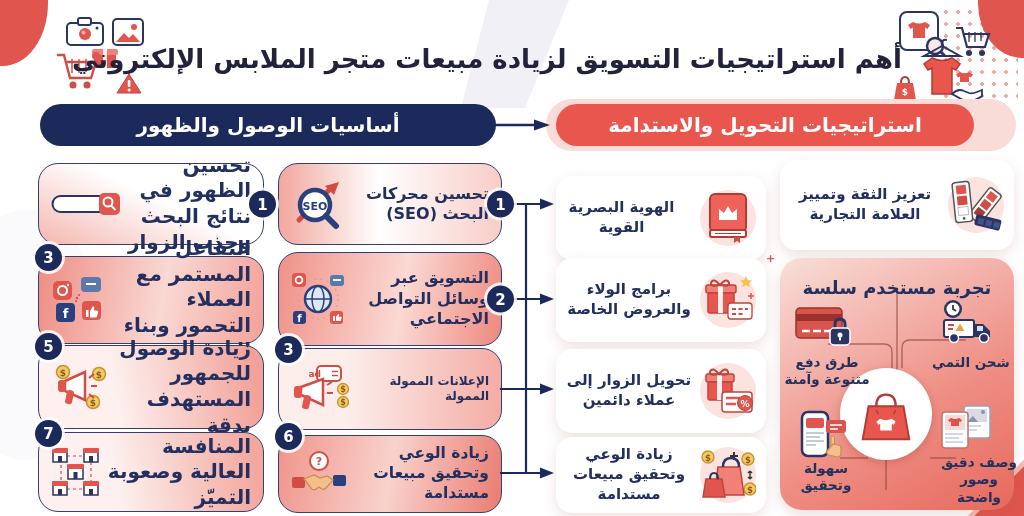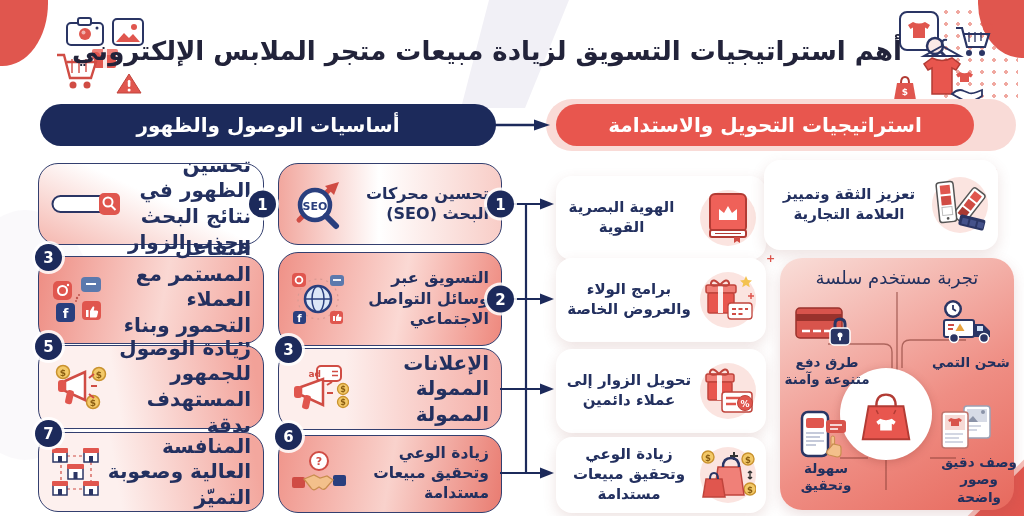--- a/index.html
+++ b/index.html
@@ -15,21 +15,21 @@
   .corner-tr{position:absolute;right:0;top:0;width:46px;height:58px;background:#e0564e;
              border-radius:0 0 0 95%;}
   .dots{position:absolute;right:6px;top:6px;width:78px;height:92px;
         background:radial-gradient(#f0a8a0 1.6px,transparent 1.7px) 0 0/12px 12px;}
   .corner-br-light{position:absolute;right:-46px;bottom:-4px;width:150px;height:26px;
                    background:#f6beb8;transform:rotate(-45deg);}
   .corner-br-red{position:absolute;right:-56px;bottom:-30px;width:170px;height:42px;
                  background:#e0564e;transform:rotate(-45deg);}
   .sparkle{position:absolute;color:#e0564e;font-size:14px;font-weight:bold;}
   
-  .title{position:absolute;left:112px;top:36px;width:790px;text-align:center;direction:rtl;
+  .title{position:absolute;left:112px;top:44px;width:790px;text-align:center;direction:rtl;
          font-size:26px;font-weight:800;color:#22233a;white-space:nowrap;}
   .pill{position:absolute;border-radius:22px;color:#fff;font-weight:800;font-size:20px;
         display:flex;align-items:center;justify-content:center;direction:rtl;}
   .pill-navy{left:40px;top:104px;width:456px;height:42px;background:#1c2a5b;}
   .pill-bg{position:absolute;left:546px;top:99px;width:470px;height:52px;border-radius:26px;
            background:#f9dbd7;}
   .pill-red{left:556px;top:104px;width:418px;height:42px;background:#e8564e;}
   .icon-abs{position:absolute;line-height:0;}
   
   .obox{position:absolute;border:1.6px solid #333f6f;border-radius:20px;display:flex;
@@ -53,27 +53,27 @@
   .cbox{position:absolute;background:#fff;border-radius:16px;
         box-shadow:0 5px 14px rgba(150,80,75,.16);display:flex;align-items:center;gap:8px;
         padding:6px 10px;box-sizing:border-box;direction:rtl;}
   .cbox .txt{flex:1;font-weight:700;color:#23305f;font-size:15px;line-height:1.33;text-align:center;}
   .icirc{flex:0 0 auto;width:56px;height:56px;border-radius:50%;background:#fbe4e0;
          display:flex;align-items:center;justify-content:center;line-height:0;}
   .c1{left:556px;top:176px;width:210px;height:84px;gap:23px;}
   .c2{left:556px;top:258px;width:210px;height:84px;}
   .c3{left:556px;top:349px;width:210px;height:84px;}
   .c4{left:556px;top:437px;width:210px;height:76px;}
-  .d1{left:764px;top:160px;width:234px;height:90px;}
+  .d1{left:780px;top:160px;width:234px;height:90px;}
   
   .uxbox{position:absolute;left:780px;top:258px;width:234px;height:252px;border-radius:22px;
          background:linear-gradient(150deg,#f9ded9,#ef8e84 60%,#e7695d);
          box-shadow:0 5px 14px rgba(150,80,75,.18);}
-  .uxtitle{position:absolute;top:9px;left:0;width:100%;text-align:center;direction:rtl;
-           font-size:18px;font-weight:400;color:#22305e;}
+  .uxtitle{position:absolute;top:19px;left:0;width:100%;text-align:center;direction:rtl;
+           font-size:18px;font-weight:700;color:#22305e;}
   .uxlabel{position:absolute;direction:rtl;text-align:center;font-size:13.5px;font-weight:800;
            color:#22305e;line-height:1.28;z-index:2;}
   .uxicon{position:absolute;line-height:0;z-index:2;}
   .uxcircle{position:absolute;left:60px;top:110px;width:92px;height:92px;border-radius:50%;
             background:#ffffff;display:flex;align-items:center;justify-content:center;z-index:1;
             box-shadow:0 2px 8px rgba(120,40,35,.25);}
   .uxlines{position:absolute;left:0;top:0;z-index:0;}
   
   .flow{position:absolute;left:496px;top:160px;}
   .harrow{position:absolute;left:492px;top:110px;}
@@ -299,21 +299,21 @@
           <rect x="2" y="39" width="13" height="13" rx="3" fill="#2a3f7e"></rect>
           <text x="8.5" y="49.5" font-size="10" fill="#fff" text-anchor="middle" font-weight="bold">f</text>
           <rect x="39" y="39" width="13" height="13" rx="3" fill="#e0564e"></rect>
           <path d="M42 44 h2 v5 h-2 z M45 49 v-4 l1.7-2.6 c.6-.8 1.5-.3 1.3.6 l-.4 1.8 h2 c.8 0 1.2.6 1 1.3 l-.7 2.4 c-.2.5-.6.5-1.2.5 H45 z" fill="#fff"></path>
         </svg>
     </span>
   </div>
 
   <div class="obox gB3">
     <span class="badge tl">3</span>
-    <span class="txt" style="font-size:20px">الإعلانات الممولة الممولة</span>
+    <span class="txt" style="font-size:12px">الإعلانات الممولة الممولة</span>
     <span class="ic">
       <svg width="58" height="48" viewBox="0 0 58 48">
           <rect x="26" y="1" width="24" height="15" rx="4" fill="#fff" stroke="#d04c44" stroke-width="2"></rect>
           <text x="30" y="12" font-size="9" font-weight="bold" fill="#d04c44">ad</text>
           <path d="M41 6.5 h6 M41 10.5 h6" stroke="#d04c44" stroke-width="1.5"></path>
           <circle cx="52" cy="24" r="5.5" fill="#f3c968" stroke="#c9922e" stroke-width="1.3"></circle>
           <text x="52" y="27" font-size="8" font-weight="bold" fill="#8a5d12" text-anchor="middle">$</text>
           <circle cx="52" cy="37" r="5.5" fill="#f3c968" stroke="#c9922e" stroke-width="1.3"></circle>
           <text x="52" y="40" font-size="8" font-weight="bold" fill="#8a5d12" text-anchor="middle">$</text>
           <path d="M10 22 L32 14 L32 40 L10 30 Z" fill="#fff" stroke="#d04c44" stroke-width="2.5"></path>

